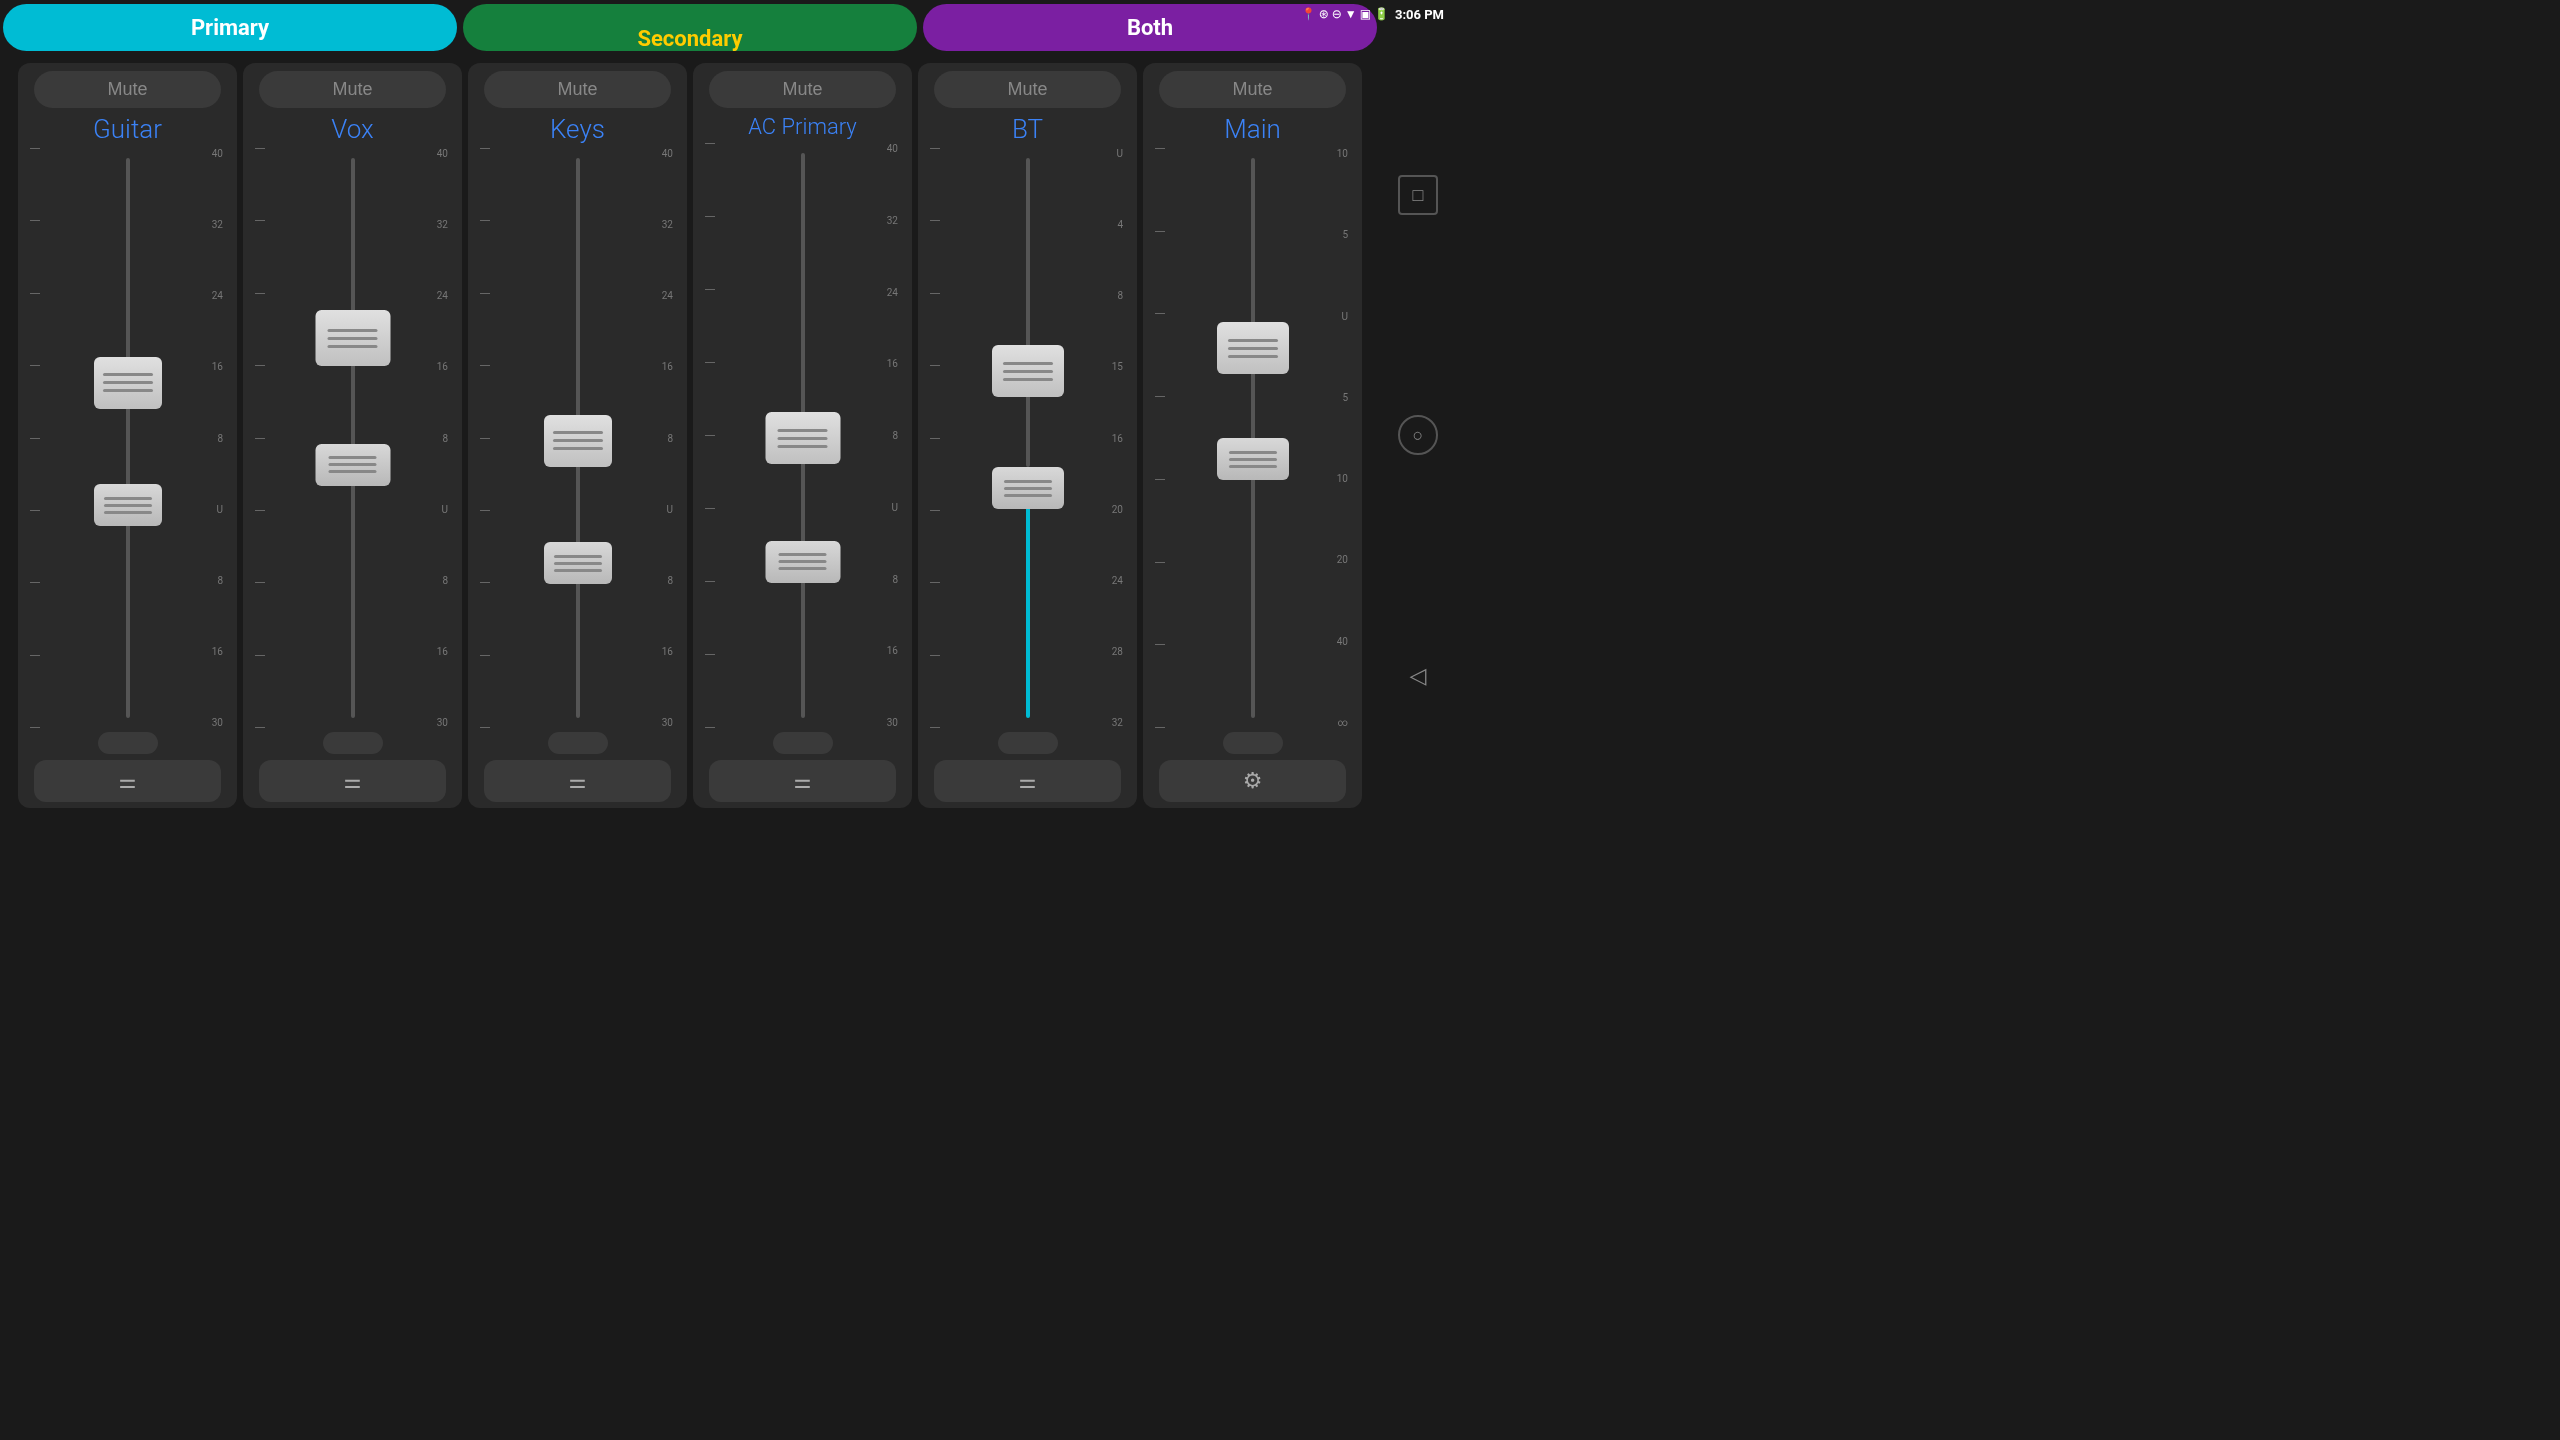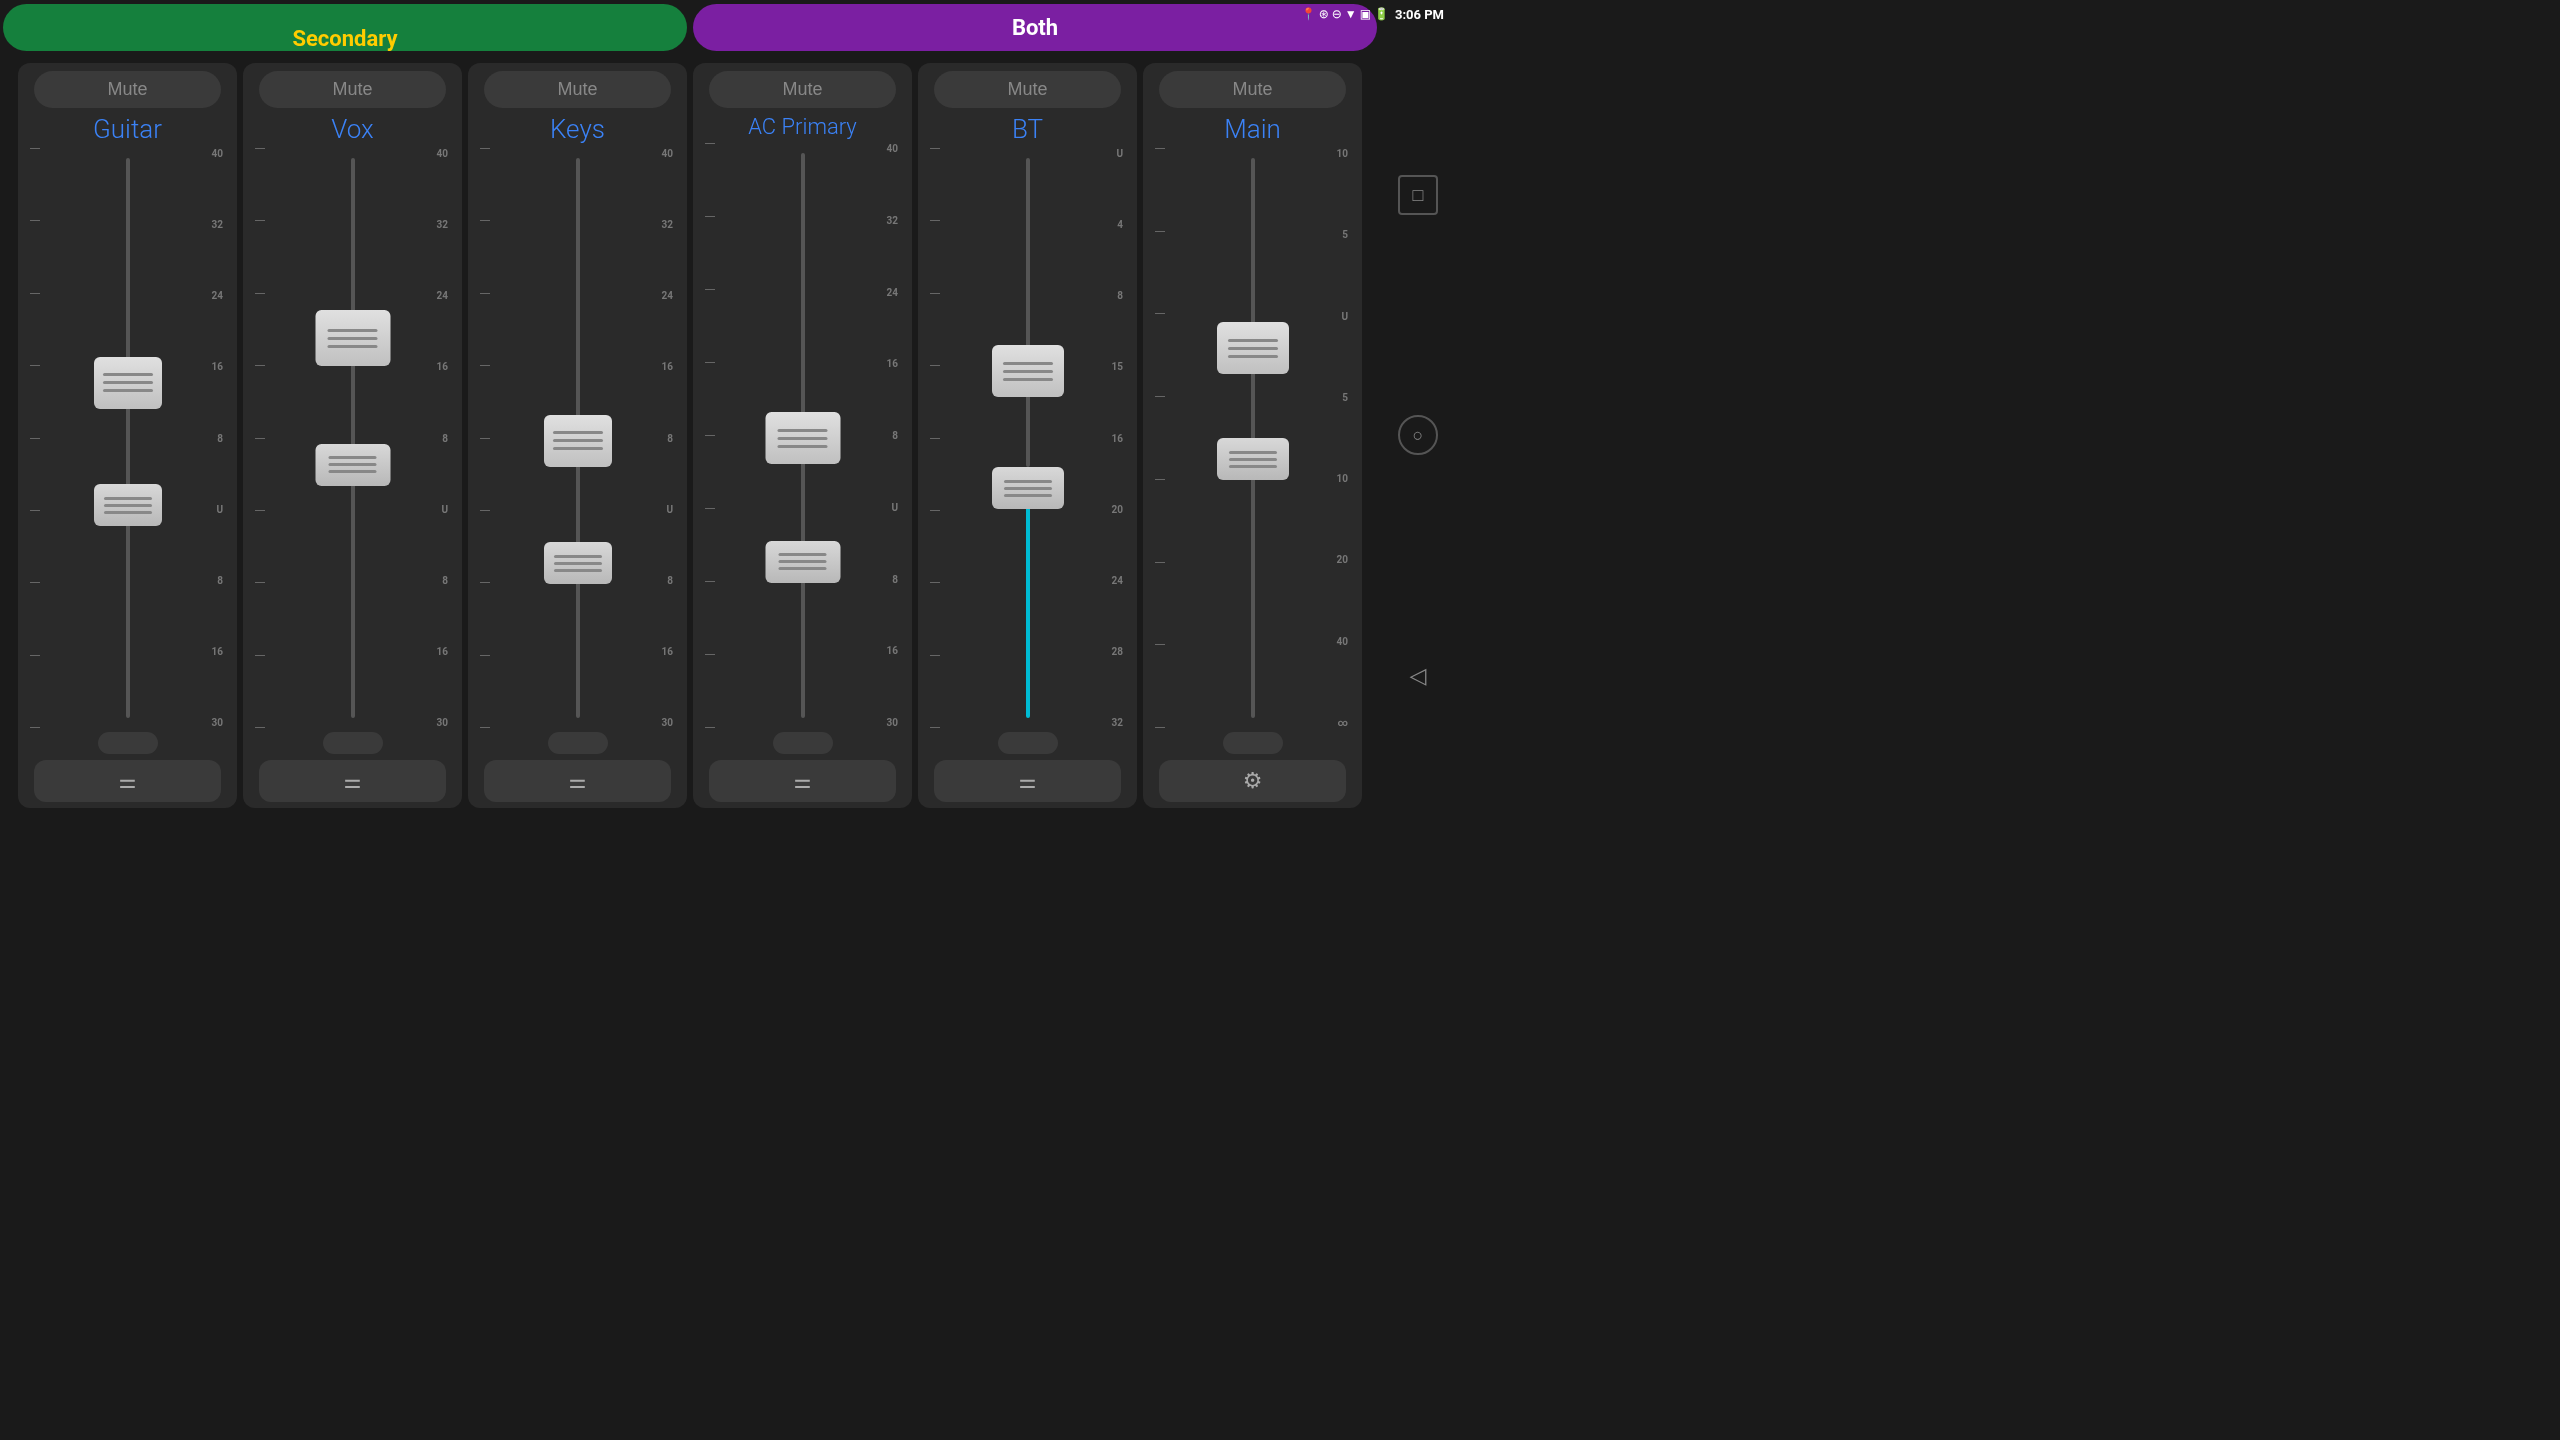--- a/index.html
+++ b/index.html
@@ -182,21 +182,20 @@
       position: absolute;
       right: 8px;
       top: 0;
       bottom: 0;
       display: flex;
       flex-direction: column;
       justify-content: space-between;
       color: #777;
       font-size: 10px;
       text-align: right;
-      font-weight: bold;
     }
     .scale-left {
       position: absolute;
       left: 6px;
       top: 0;
       bottom: 0;
       display: flex;
       flex-direction: column;
       justify-content: space-between;
       color: #777;
@@ -286,20 +285,23 @@
 
     .gear-icon {
       color: #aaa;
       font-size: 22px;
     }
   </style>
 </head>
 <body>
 
 <div class="tab-bar">
+  <div class="tab tab-primary">
+    <span>Primary</span>
+  </div>
   <div class="tab tab-secondary">
     <span>Secondary</span>
   </div>
   <div class="tab tab-both">
     <span>Both</span>
   </div>
 </div>
 
 <div class="mixer-area">
 

